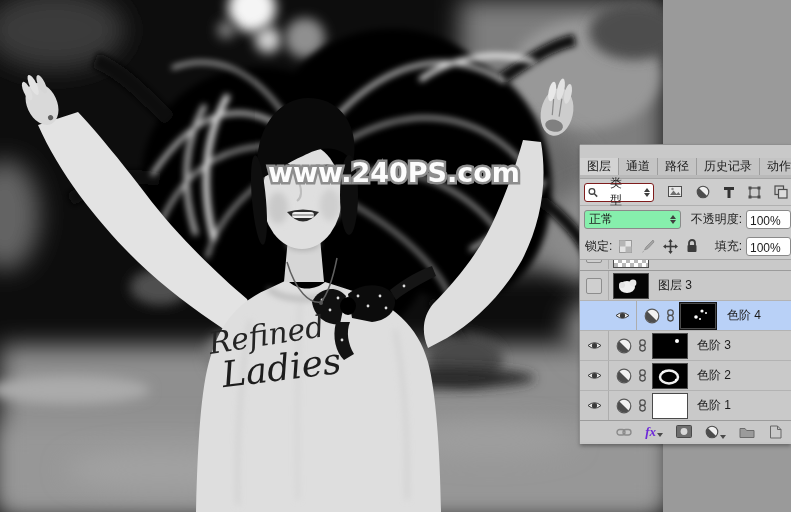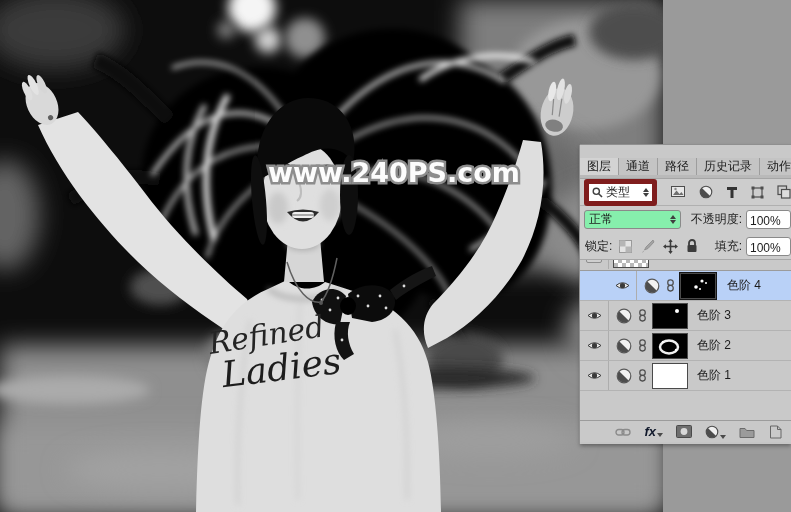--- a/index.html
+++ b/index.html
@@ -9,21 +9,21 @@
 
   
   .panel{position:absolute;left:580px;top:145px;width:211px;height:299px;overflow:hidden;
          background:#cdcdcd;box-shadow:-1px 0 0 #8f8f8f,0 -1px 0 #8f8f8f,0 2px 4px rgba(0,0,0,.35);
          font-size:12px;color:#1c1c1c;}
   .p-top{height:13px;background:#c9c9c9;}
   .p-tabs{height:20px;background:#b9b9b9;display:flex;align-items:flex-start;border-bottom:1px solid #a5a5a5;}
   .tab{display:flex;align-items:center;padding:0 7px;background:#c4c4c4;border-right:1px solid #9d9d9d;cursor:default;white-space:nowrap;}
   .tab.active{background:#d3d3d3;}
   .p-filter{height:26px;display:flex;align-items:center;border-bottom:1px solid #b0b0b0;background:#cdcdcd;}
-  .kindbox{display:flex;align-items:center;gap:3px;width:62px;height:17px;background:#fff;border:5px solid #7f1d1d;border-radius:3px;margin-left:4px;padding:0 3px;}
+  .kindbox{display:flex;align-items:center;gap:12px;width:62px;height:17px;background:#fff;border:1px solid #7f1d1d;border-radius:3px;margin-left:4px;padding:0 3px;}
   .filtericons{display:flex;align-items:center;gap:13px;margin-left:14px;}
   .p-blend{height:27px;display:flex;align-items:center;border-bottom:0;background:#cdcdcd;}
   .modebox{display:flex;align-items:center;justify-content:flex-start;width:100px;height:17px;background:#86efac;border:1px solid #8a8a8a;border-radius:3px;margin-left:4px;padding:0 4px;}
   .p-lock{height:26px;display:flex;align-items:center;border-bottom:1px solid #a8a8a8;background:#cdcdcd;}
   .valbox{display:flex;align-items:flex-end;width:37px;height:17px;background:#fff;border:1px solid #8a8a8a;border-radius:3px;padding:0 3px;flex:none;}
   .lbl{white-space:nowrap;}
   .p-list{height:160px;background:#c9c9c9;overflow:hidden;}
   .lrow{height:29px;display:flex;align-items:center;border-bottom:1px solid #b3b3b3;background:#c9c9c9;}
   .lrow.sel{background:#b9d1f7;padding-left:28px;}
   .lrow-clip{height:10px;overflow:hidden;border-bottom:1px solid #9b9b9b;}
@@ -36,21 +36,21 @@
   .adjicon{margin-left:7px;flex:none;display:flex;}
   .chain{margin:0 4px 0 6px;flex:none;display:flex;}
   .masksel{border:1px solid #161616;padding:1px;background:#b9d1f7;flex:none;display:flex;}
   .lname{margin-left:10px;white-space:nowrap;}
   .checker{width:34px;height:24px;background-color:#fff;
      background-image:linear-gradient(45deg,#b9b9b9 25%,transparent 25%,transparent 75%,#b9b9b9 75%),
                       linear-gradient(45deg,#b9b9b9 25%,transparent 25%,transparent 75%,#b9b9b9 75%);
      background-size:8px 8px;background-position:0 0,4px 4px;}
   .p-bottom{height:21px;background:#c9c9c9;border-top:1px solid #9c9c9c;display:flex;align-items:center;justify-content:flex-end;gap:13px;padding-right:9px;}
   .bicon{display:flex;align-items:flex-end;gap:1px;}
-  .fxtxt{font-style:italic;font-weight:bold;font-family:Liberation Sans, sans-serif;font-size:13px;color:#0f172a;line-height:11px;text-align:center;}
+  .fxtxt{font-style:italic;font-weight:bold;font-family:Liberation Serif, serif;font-size:13px;color:#6d28d9;line-height:11px;text-align:center;}
   .dn{width:0;height:0;border-left:3px solid transparent;border-right:3px solid transparent;border-top:4px solid #4a4a4a;align-self:flex-end;}
   .p-grip{height:6px;background:#c6c6c6;display:flex;align-items:center;justify-content:center;}
   .gripdots{width:22px;height:3px;background:repeating-linear-gradient(90deg,#8a8a8a 0 1px,transparent 1px 3px);}
   .spin{display:flex;flex-direction:column;gap:1px;margin-left:auto;}
   .spin i{display:block;width:0;height:0;border-left:3.5px solid transparent;border-right:3.5px solid transparent;}
   .spin .up{border-bottom:4px solid #3f3f3f;}
   .spin .dw{border-top:4px solid #3f3f3f;}
 </style>
 </head>
 <body>
@@ -301,20 +301,34 @@
           <div class="eyecell">
               <span class="emptybox"></span>
             </div>
           <div class="rowbody">
             <span class="thumb checker pixthumb"></span>
             <span class="lname">图层 4</span>
           </div>
         </div>
       </div>
 
+      <div class="lrow">
+        <div class="eyecell">
+            <span class="emptybox"></span>
+          </div>
+        <div class="rowbody">
+          <svg class="thumb pixthumb" width="34" height="24">
+              <rect width="34" height="24" fill="#050505"></rect>
+              <ellipse cx="13" cy="13" rx="8" ry="6" fill="#efefef"></ellipse>
+              <circle cx="19" cy="9" r="3.4" fill="#e7e7e7"></circle>
+              <circle cx="8" cy="11" r="3" fill="#e2e2e2"></circle>
+            </svg>
+          <span class="lname">图层 3</span>
+        </div>
+      </div>
 
       <div class="lrow sel">
         <div class="eyecell">
           <svg width="15" height="11" viewBox="0 0 15 11">
               <path d="M1,5.5 Q7.5,0 14,5.5 Q7.5,11 1,5.5 Z" fill="#ececec" stroke="#3a3a3a"></path>
               <circle cx="7.5" cy="5.5" r="2.6" fill="#3a3a3a"></circle>
             </svg>
         </div>
         <div class="rowbody">
           <span class="adjicon">

